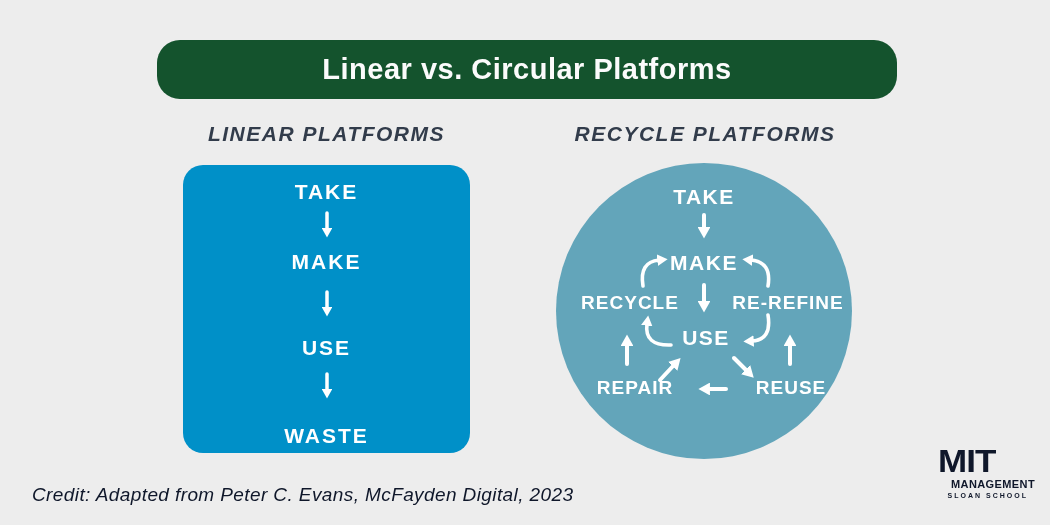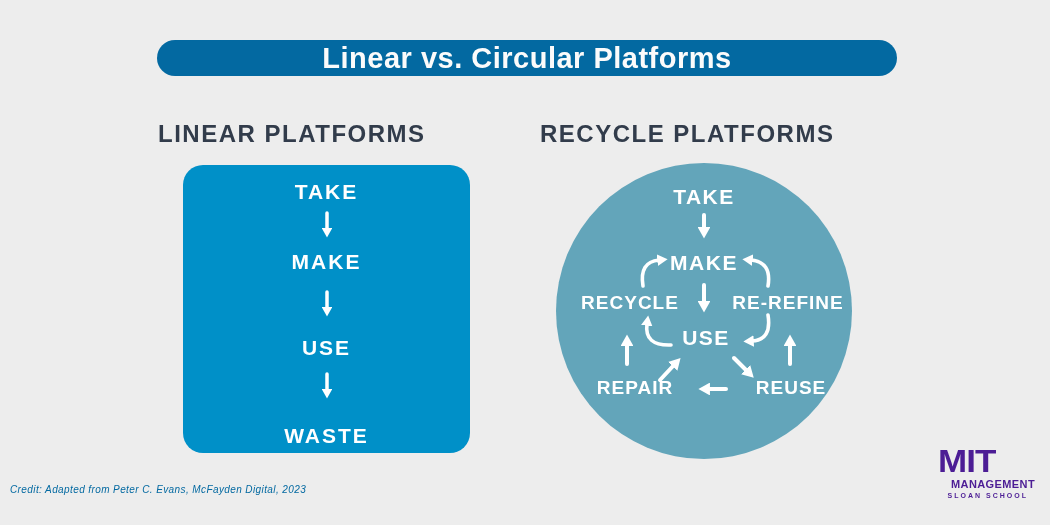--- a/index.html
+++ b/index.html
@@ -2,31 +2,31 @@
 <html><head>
 <meta charset="utf-8">
 <style>
   html,body{margin:0;padding:0;background:#d8d8d8;}
   .canvas{
     position:relative;width:1050px;height:525px;background:#EDEDED;
     font-family:"Liberation Sans",sans-serif;overflow:hidden;
   }
   
   .banner{
-    position:absolute;left:157px;top:40px;width:740px;height:36px;
-    background:#0369a1;border-radius:23px;
+    position:absolute;left:157px;top:40px;width:740px;height:59px;
+    background:#14532d;border-radius:23px;
     display:flex;align-items:center;justify-content:center;text-align:right;
   }
   .banner span{
     color:#FBFBFB;font-size:29px;font-weight:bold;letter-spacing:0.5px;
   }
   
   .heading{
     position:absolute;top:118px;height:32px;line-height:32px;
-    color:#323C4B;font-weight:bold;font-size:24px;letter-spacing:1.5px;
+    text-align:center;color:#323C4B;font-weight:bold;font-size:21px;letter-spacing:1.5px;font-style:italic;
   }
   .heading.linear{left:158px;width:337px;}
   .heading.circular{left:540px;width:330px;}
   
   .square{
     position:absolute;left:183px;top:165px;width:287px;height:288px;
     background:#0090C8;border-radius:20px;
   }
   .square .step{
     position:absolute;left:0;width:100%;text-align:center;
@@ -45,25 +45,25 @@
     background:#63A5BA;border-radius:50%;
   }
   .circle svg{position:absolute;left:0;top:0;}
   .circle text{
     fill:#FFFFFF;font-family:"Liberation Sans",sans-serif;font-weight:bold;
   }
   .node-main{font-size:21px;letter-spacing:1.5px;}
   .node-side{font-size:19px;letter-spacing:1px;}
   
   .credit{
-    position:absolute;left:10px;top:484px;
-    font-size:10px;font-style:italic;color:#0369a1;letter-spacing:0.4px;
+    position:absolute;left:32px;top:484px;
+    font-size:19px;font-style:italic;color:#0f172a;letter-spacing:0.4px;
   }
   
-  .logo{position:absolute;left:938px;top:448px;width:90px;color:#4c1d95;}
+  .logo{position:absolute;left:938px;top:448px;width:90px;color:#0f172a;}
   .logo-mit{
     font-size:35px;font-weight:bold;letter-spacing:-1px;line-height:28px;
     transform:scaleY(0.92);transform-origin:top left;
   }
   .logo-mgmt{font-size:11px;font-weight:bold;letter-spacing:0.4px;margin-top:2px;padding-left:13px;}
   .logo-school{font-size:7px;font-weight:bold;letter-spacing:2px;text-align:right;margin-top:2px;}
 </style>
 </head>
 <body>
 

